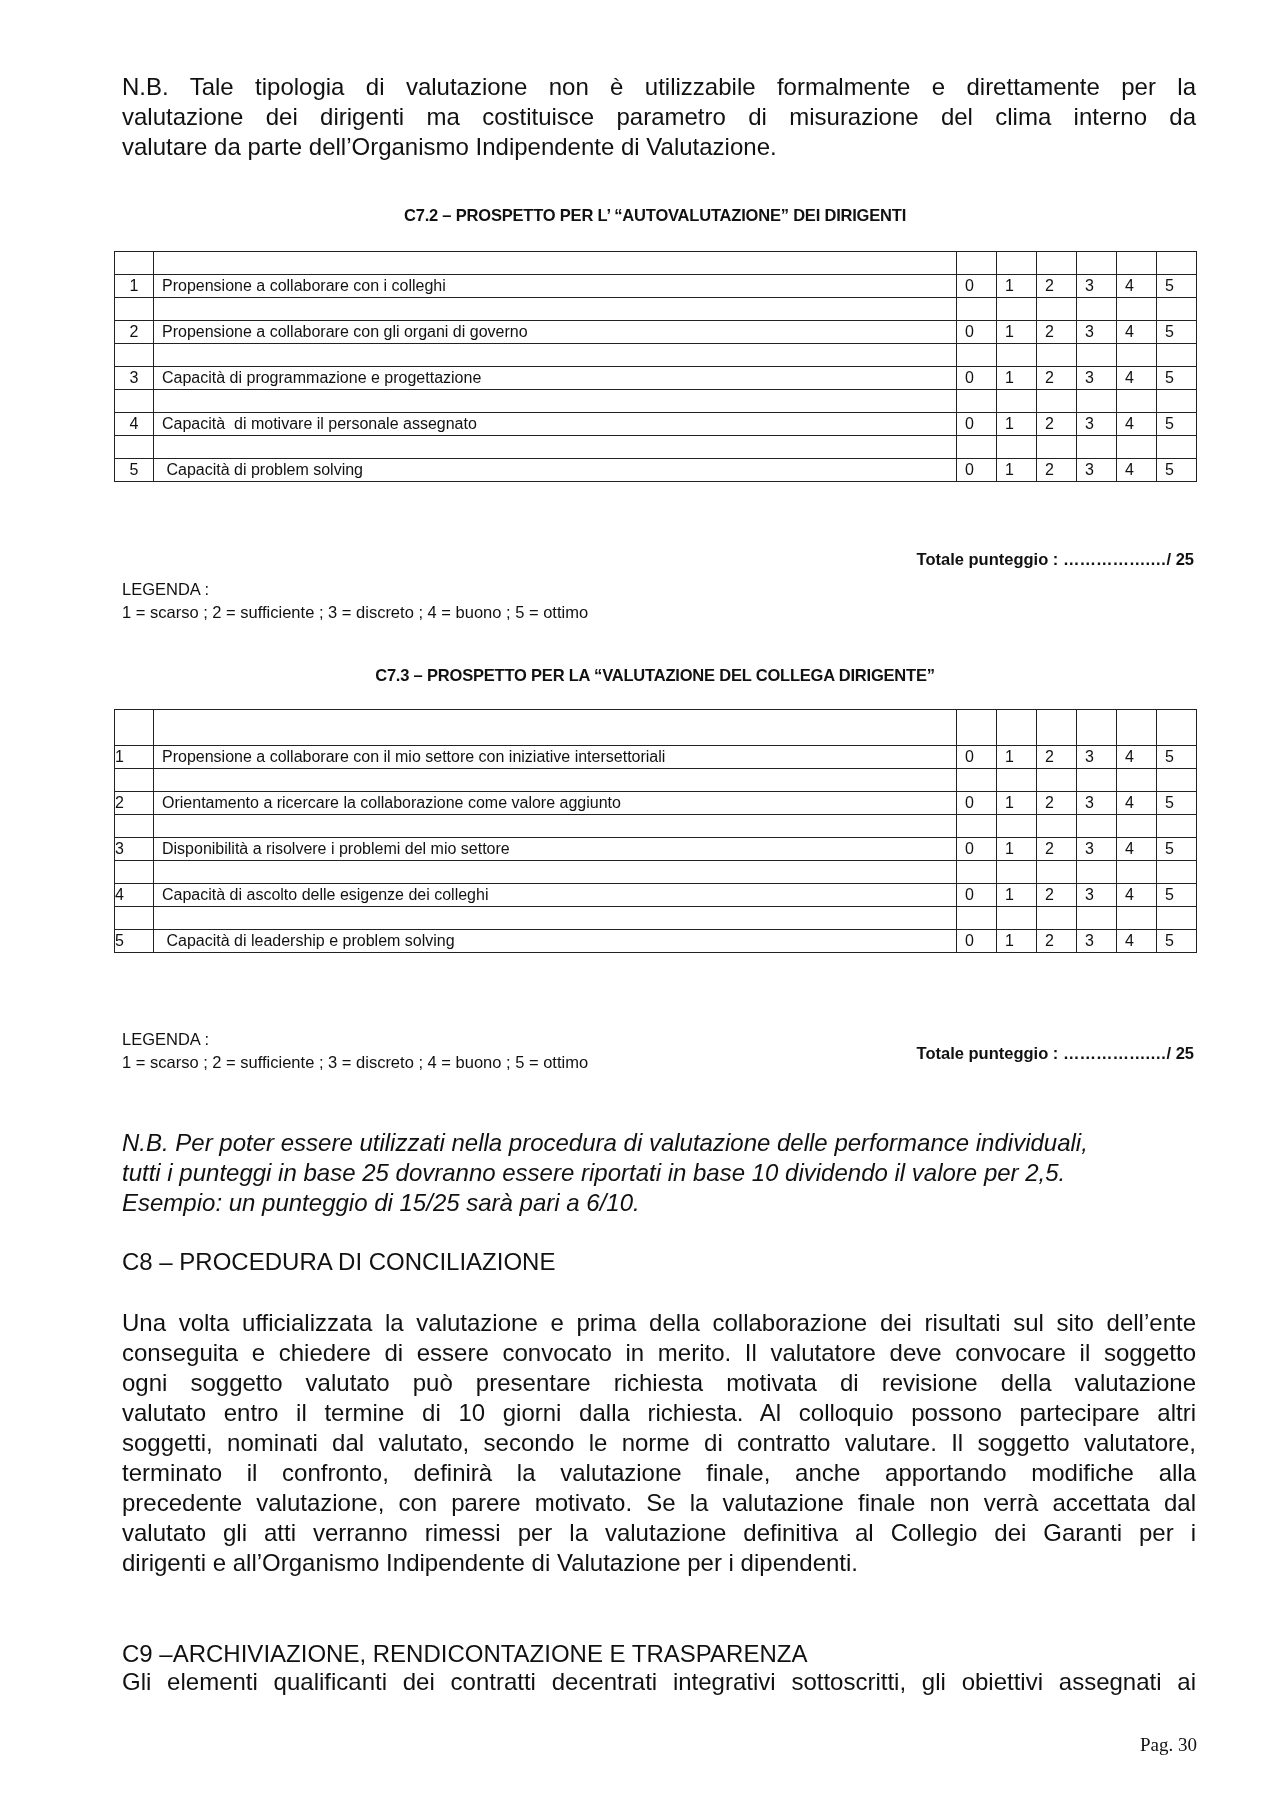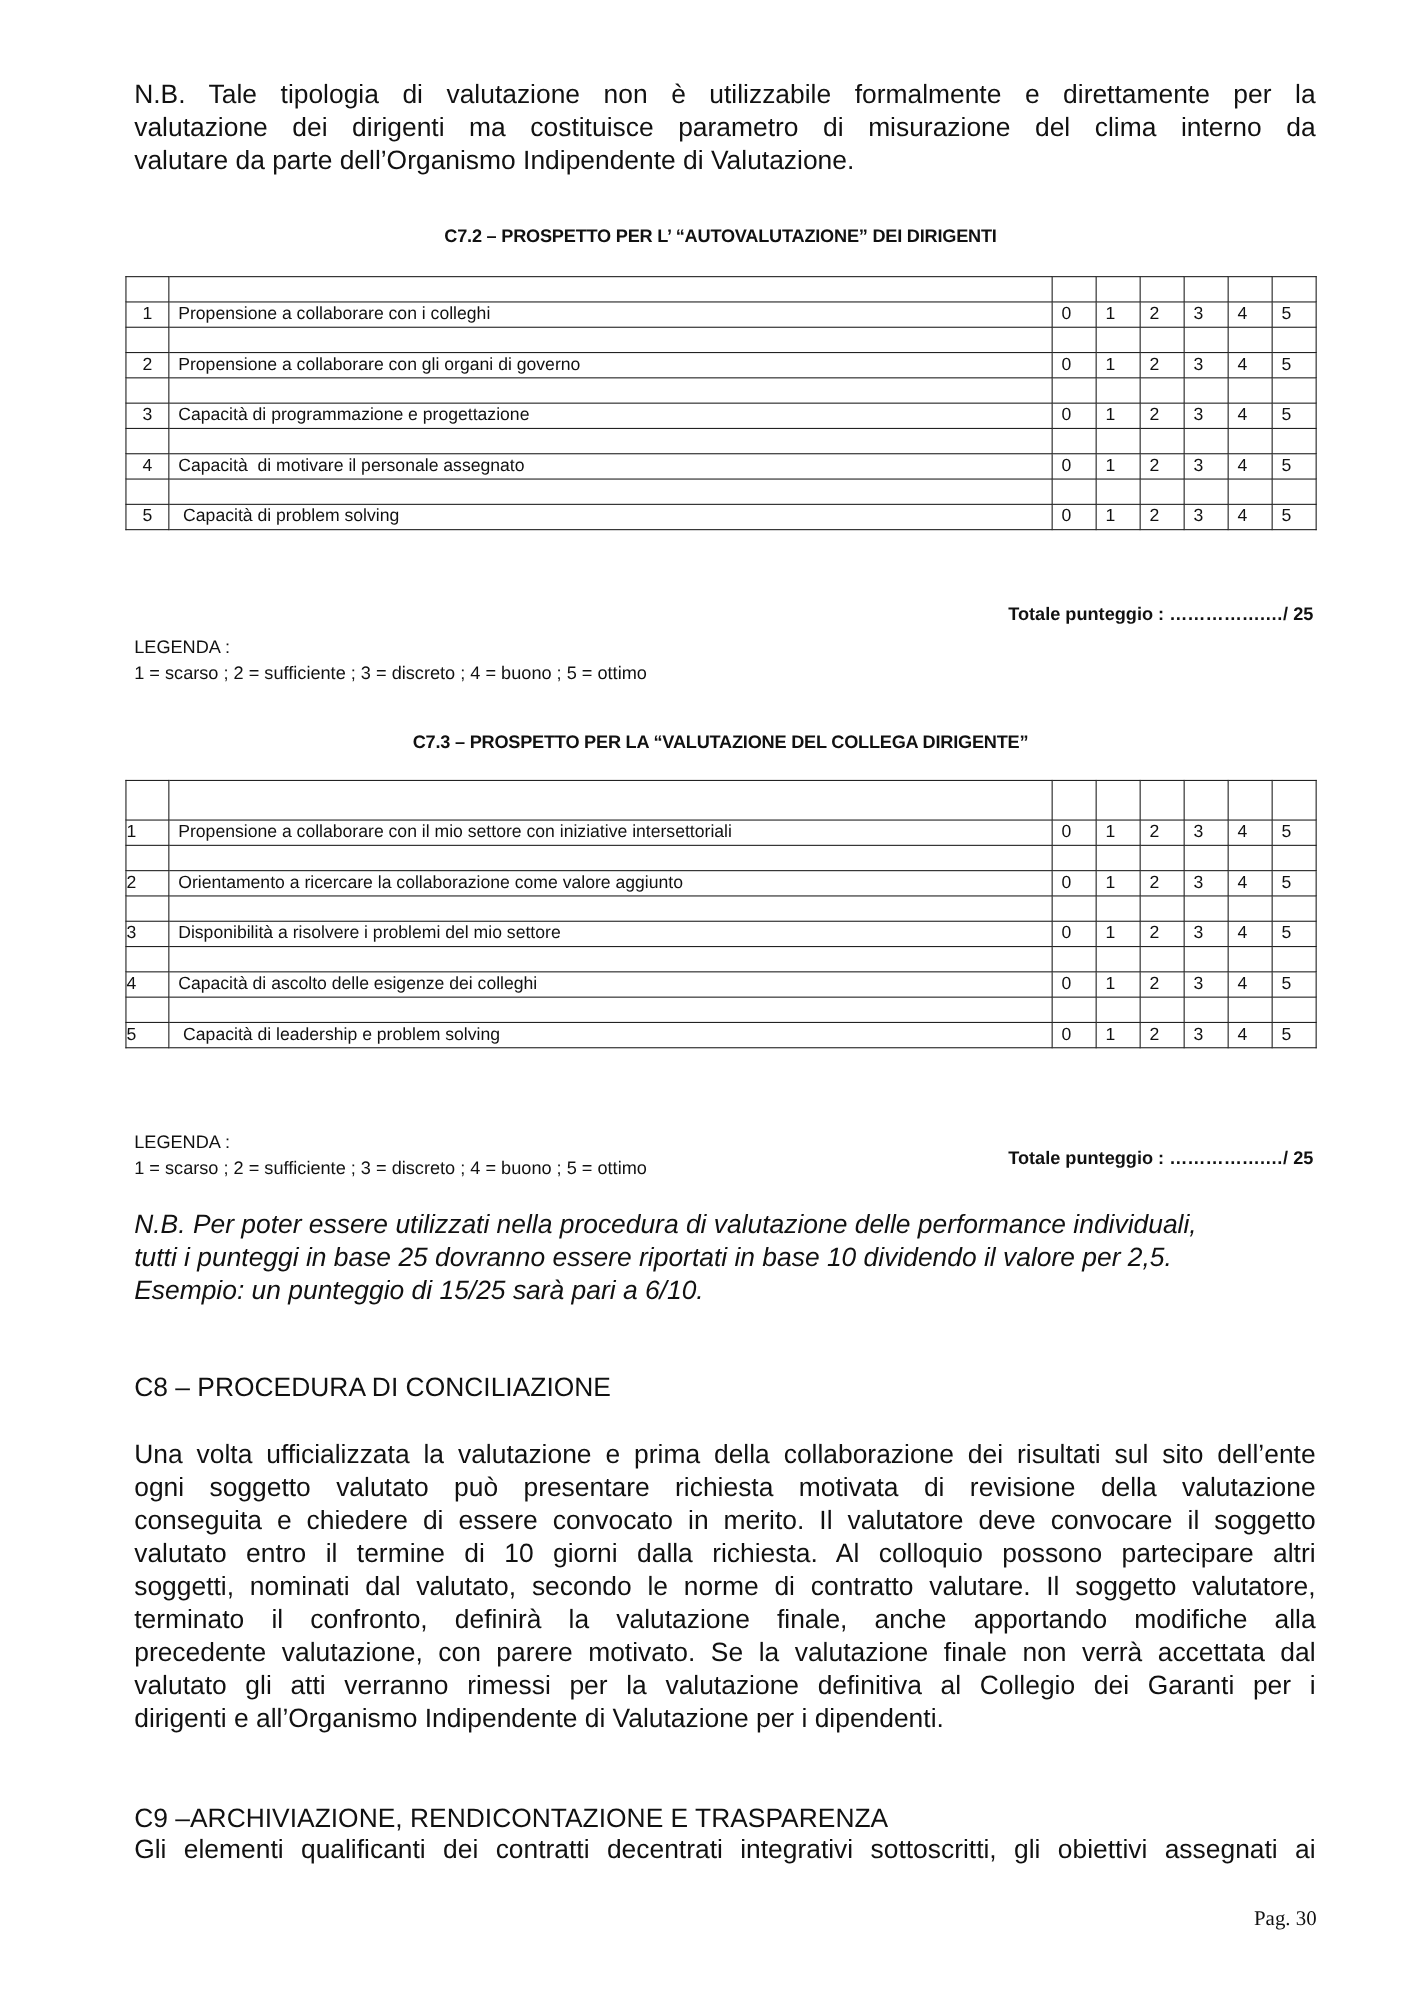--- a/index.html
+++ b/index.html
@@ -251,31 +251,31 @@
 </tbody>
   </table>
 
 <div class="abs total" style="left:700px; top:1005px; width:494px;">Totale punteggio : …………….…/ 25</div>
 
 <div class="abs legend" style="left:122px; top:1028px;">
   <div>LEGENDA :</div>
   <div>1 = scarso ; 2 = sufficiente ; 3 = discreto ; 4 = buono ; 5 = ottimo</div>
 </div>
 
-<div class="abs nb2" style="left:122px; top:1099px; width:1080px;">
+<div class="abs nb2" style="left:122px; top:1128px; width:1080px;">
   <div>N.B. Per poter essere utilizzati nella procedura di valutazione delle performance individuali,</div>
   <div>tutti i punteggi in base 25 dovranno essere riportati in base 10 dividendo il valore per 2,5.</div>
   <div>Esempio: un punteggio di 15/25 sarà pari a 6/10.</div>
 </div>
 
 <div class="abs h2" style="left:122px; top:1248px;">C8 – PROCEDURA DI CONCILIAZIONE</div>
 <div class="abs para" style="left:122px; top:1308px; width:1074px;">
   <span class="jl">Una volta ufficializzata la valutazione e prima della collaborazione dei risultati sul sito dell’ente</span>
+  <span class="jl">conseguita e chiedere di essere convocato in merito. Il valutatore deve convocare il soggetto</span>
   <span class="jl">ogni soggetto valutato può presentare richiesta motivata di revisione della valutazione</span>
-  <span class="jl">conseguita e chiedere di essere convocato in merito. Il valutatore deve convocare il soggetto</span>
   <span class="jl">valutato entro il termine di 10 giorni dalla richiesta. Al colloquio possono partecipare altri</span>
   <span class="jl">soggetti, nominati dal valutato, secondo le norme di contratto valutare. Il soggetto valutatore,</span>
   <span class="jl">terminato il confronto, definirà la valutazione finale, anche apportando modifiche alla</span>
   <span class="jl">precedente valutazione, con parere motivato. Se la valutazione finale non verrà accettata dal</span>
   <span class="jl">valutato gli atti verranno rimessi per la valutazione definitiva al Collegio dei Garanti per i</span>
   <span class="ll">dirigenti e all’Organismo Indipendente di Valutazione per i dipendenti.</span>
 </div>
 
 <div class="abs h2" style="left:122px; top:1640px;">C9 –ARCHIVIAZIONE, RENDICONTAZIONE E TRASPARENZA</div>
 <div class="abs para" style="left:122px; top:1667px; width:1074px;">

